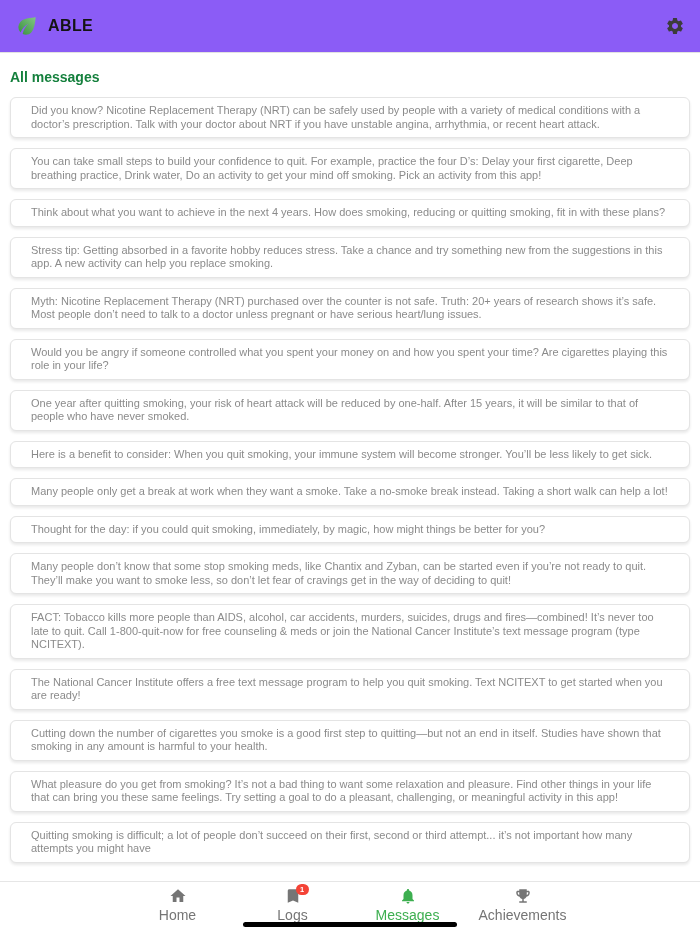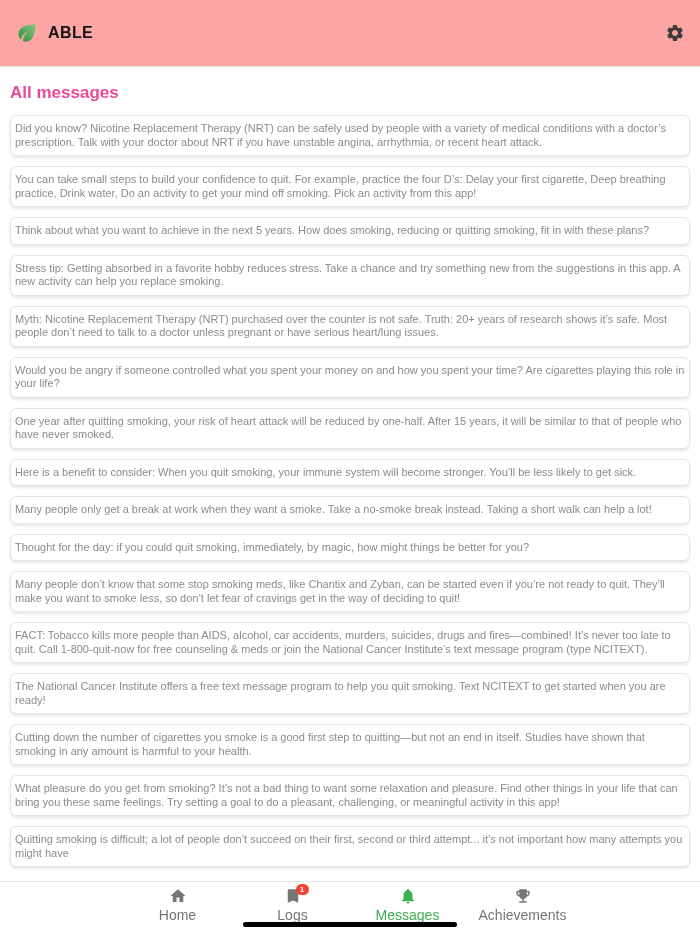--- a/index.html
+++ b/index.html
@@ -4,37 +4,37 @@
 <style>
   html,body { margin:0; padding:0; background:#fff; }
   .screen {
     position:relative; width:700px; height:934px; overflow:hidden;
     background:#ffffff; font-family:"Liberation Sans", sans-serif;
     -webkit-font-smoothing:antialiased;
   }
   
   .app-header {
     height:52px; display:flex; align-items:center;
-    padding:7px 14px; border-bottom:1px solid #e2e2e2; background:#fca5a5;
+    padding:0 14px; border-bottom:1px solid #e2e2e2; background:#8b5cf6;
   }
   .leaf { width:26px; height:26px; }
   .app-name { font-size:16px; font-weight:700; color:#141414; margin-left:8px; letter-spacing:.4px; }
   .header-spacer { flex:1; }
   .gear-btn { width:22px; height:22px; display:flex; align-items:center; justify-content:center; cursor:pointer; background:none; border:none; padding:0; }
   .gear-btn svg { width:20px; height:20px; fill:#3c3c3c; }
 
   
-  .section-title { font-size:17px; font-weight:700; color:#ec4899; padding:16px 10px 12px 10px; }
+  .section-title { font-size:14px; font-weight:700; color:#15803d; padding:16px 10px 12px 10px; }
 
   
   .messages { padding:0 10px; }
   .card {
     background:#fff; border:1px solid #e4e4e4; border-radius:6px;
     box-shadow:0 2px 3px rgba(0,0,0,.09);
-    padding:6px 4px; margin-bottom:10px;
+    padding:6px 20px; margin-bottom:10px;
   }
   .card-text { font-size:11px; line-height:13.5px; color:#8b8b8b; }
 
   
   .tabbar {
     position:absolute; left:0; right:0; top:881px; height:53px;
     background:#fff; border-top:1px solid #e6e6e6; z-index:5;
   }
   .tabs { position:absolute; left:120px; top:5px; width:460px; display:flex; }
   .tab {
@@ -84,21 +84,21 @@
   <div class="section-title">All messages</div>
 
   <div class="messages">
       <div class="card">
       <div class="card-text">Did you know? Nicotine Replacement Therapy (NRT) can be safely used by people with a variety of medical conditions with a doctor’s prescription. Talk with your doctor about NRT if you have unstable angina, arrhythmia, or recent heart attack.</div>
     </div>
       <div class="card">
       <div class="card-text">You can take small steps to build your confidence to quit. For example, practice the four D’s: Delay your first cigarette, Deep breathing practice, Drink water, Do an activity to get your mind off smoking. Pick an activity from this app!</div>
     </div>
       <div class="card">
-      <div class="card-text">Think about what you want to achieve in the next 5 years. How does smoking, reducing or quitting smoking, fit in with these plans?</div>
+      <div class="card-text">Think about what you want to achieve in the next 4 years. How does smoking, reducing or quitting smoking, fit in with these plans?</div>
     </div>
       <div class="card">
       <div class="card-text">Stress tip: Getting absorbed in a favorite hobby reduces stress. Take a chance and try something new from the suggestions in this app. A new activity can help you replace smoking.</div>
     </div>
       <div class="card">
       <div class="card-text">Myth: Nicotine Replacement Therapy (NRT) purchased over the counter is not safe. Truth: 20+ years of research shows it’s safe. Most people don’t need to talk to a doctor unless pregnant or have serious heart/lung issues.</div>
     </div>
       <div class="card">
       <div class="card-text">Would you be angry if someone controlled what you spent your money on and how you spent your time? Are cigarettes playing this role in your life?</div>
     </div>

